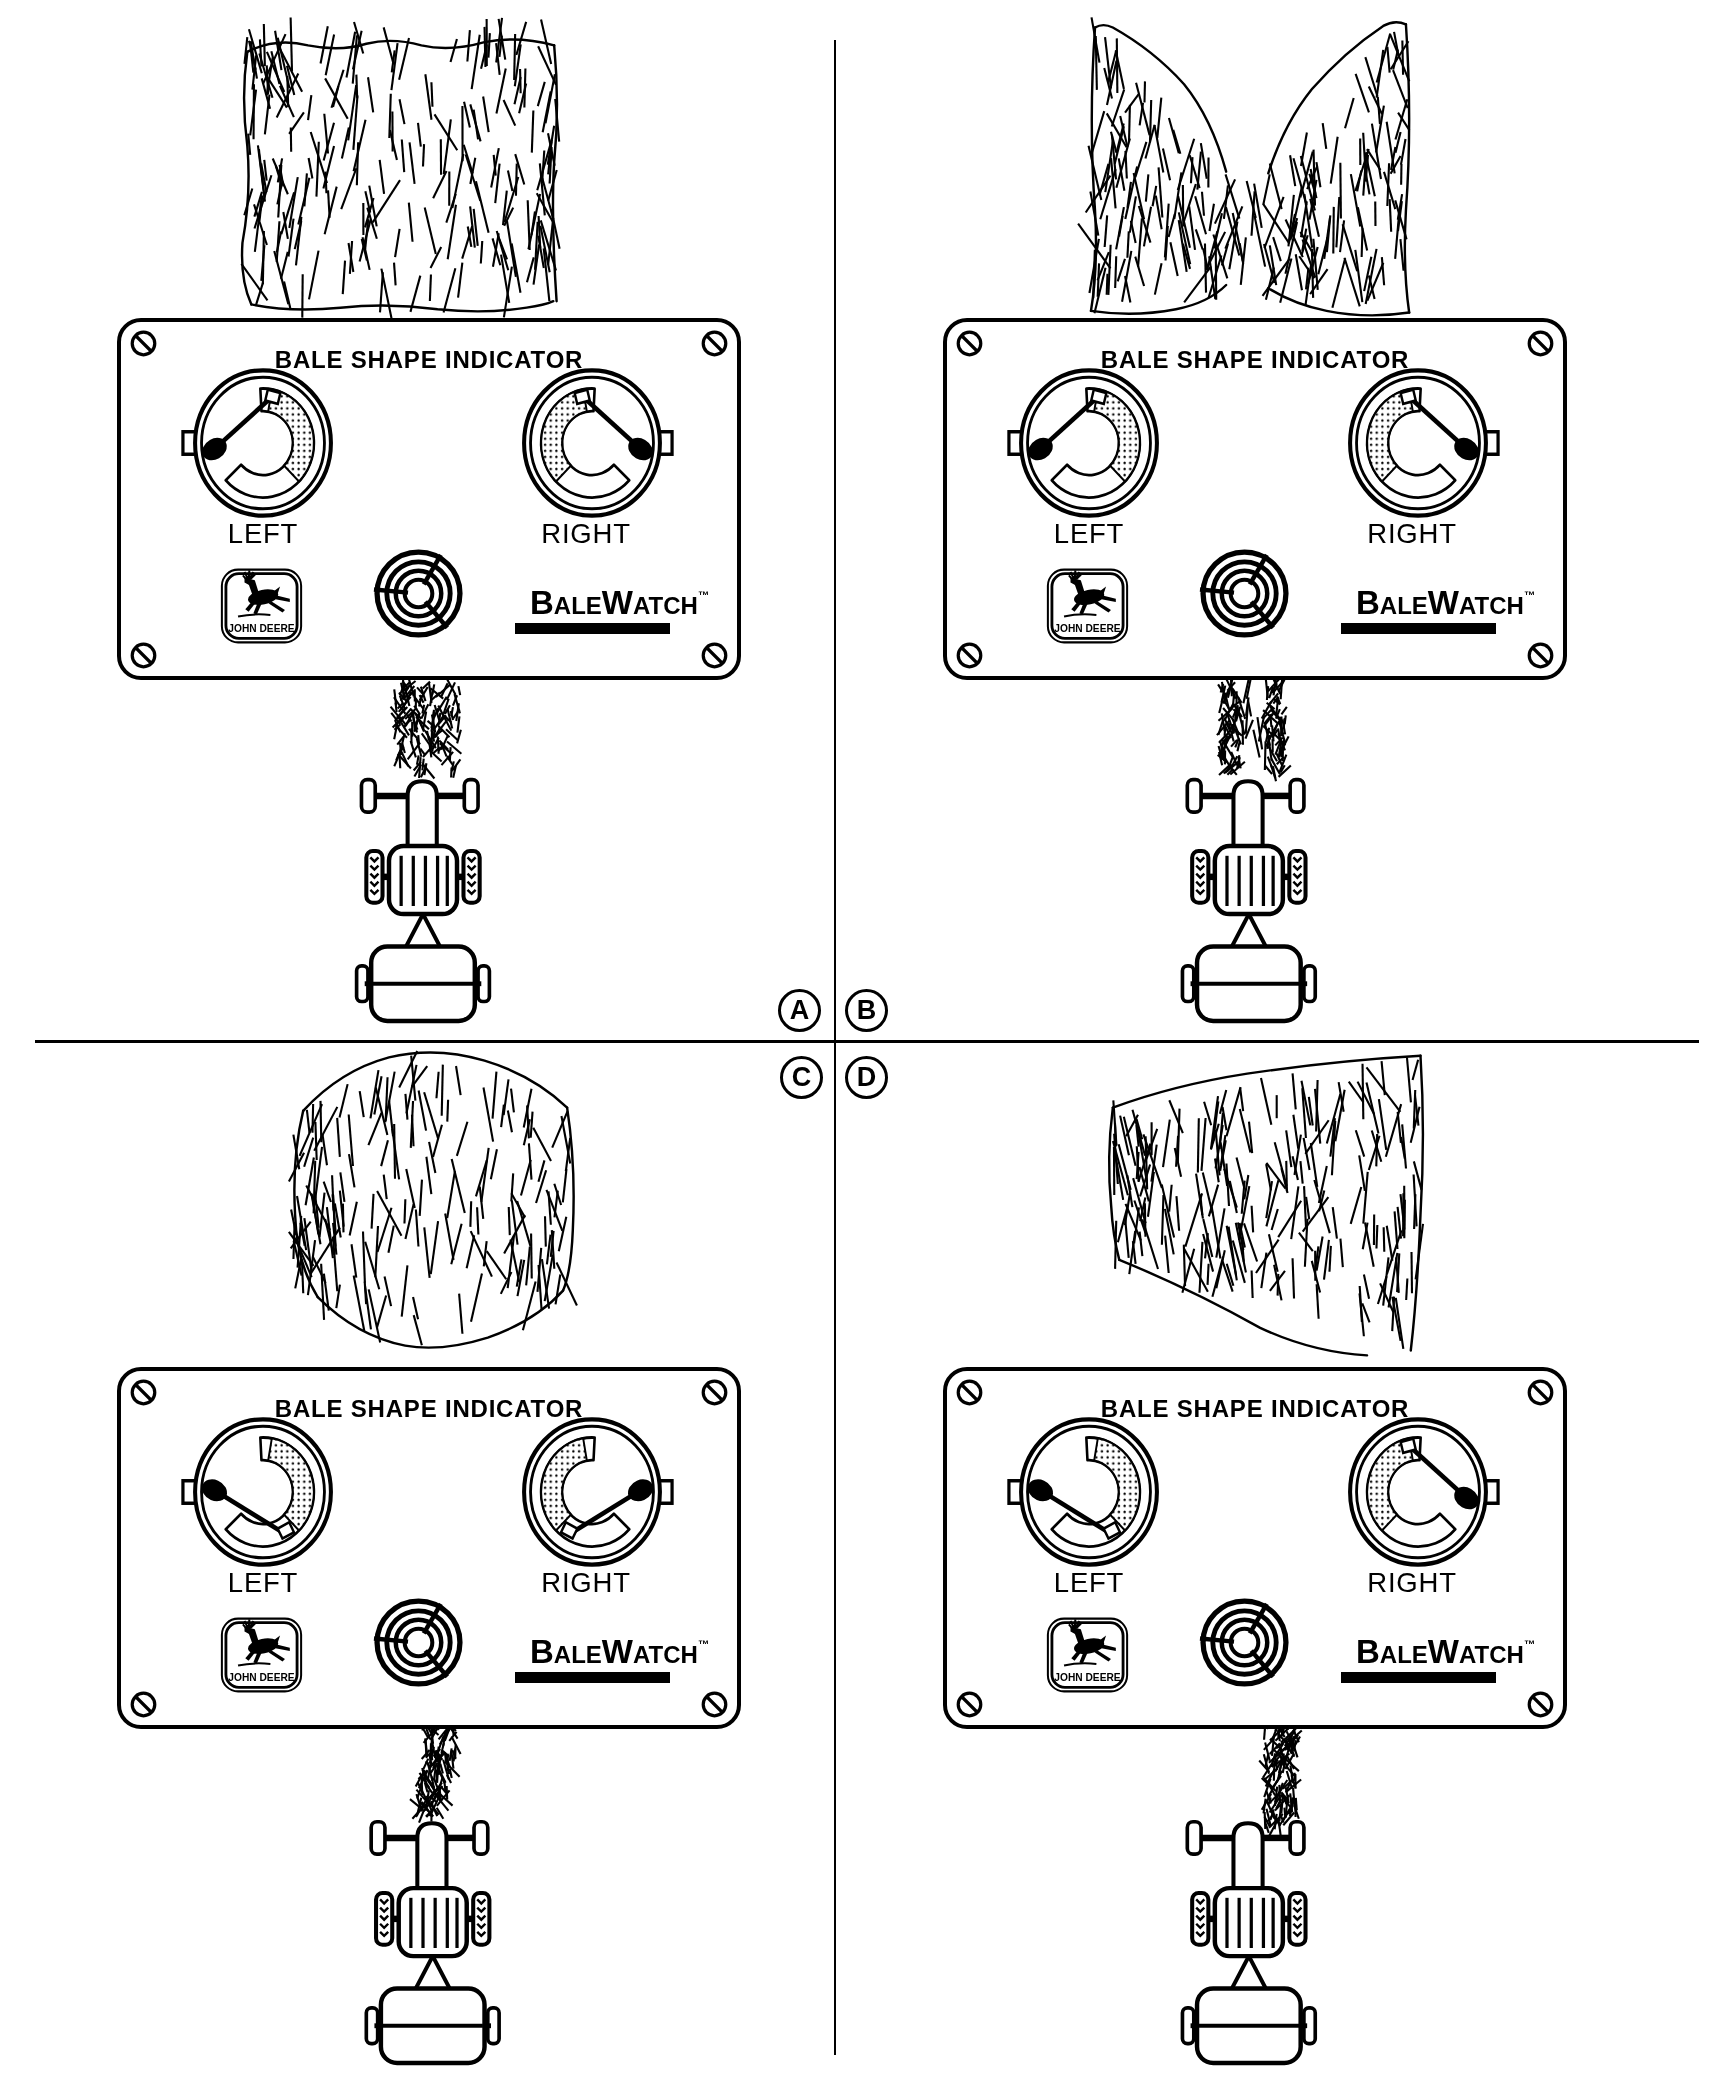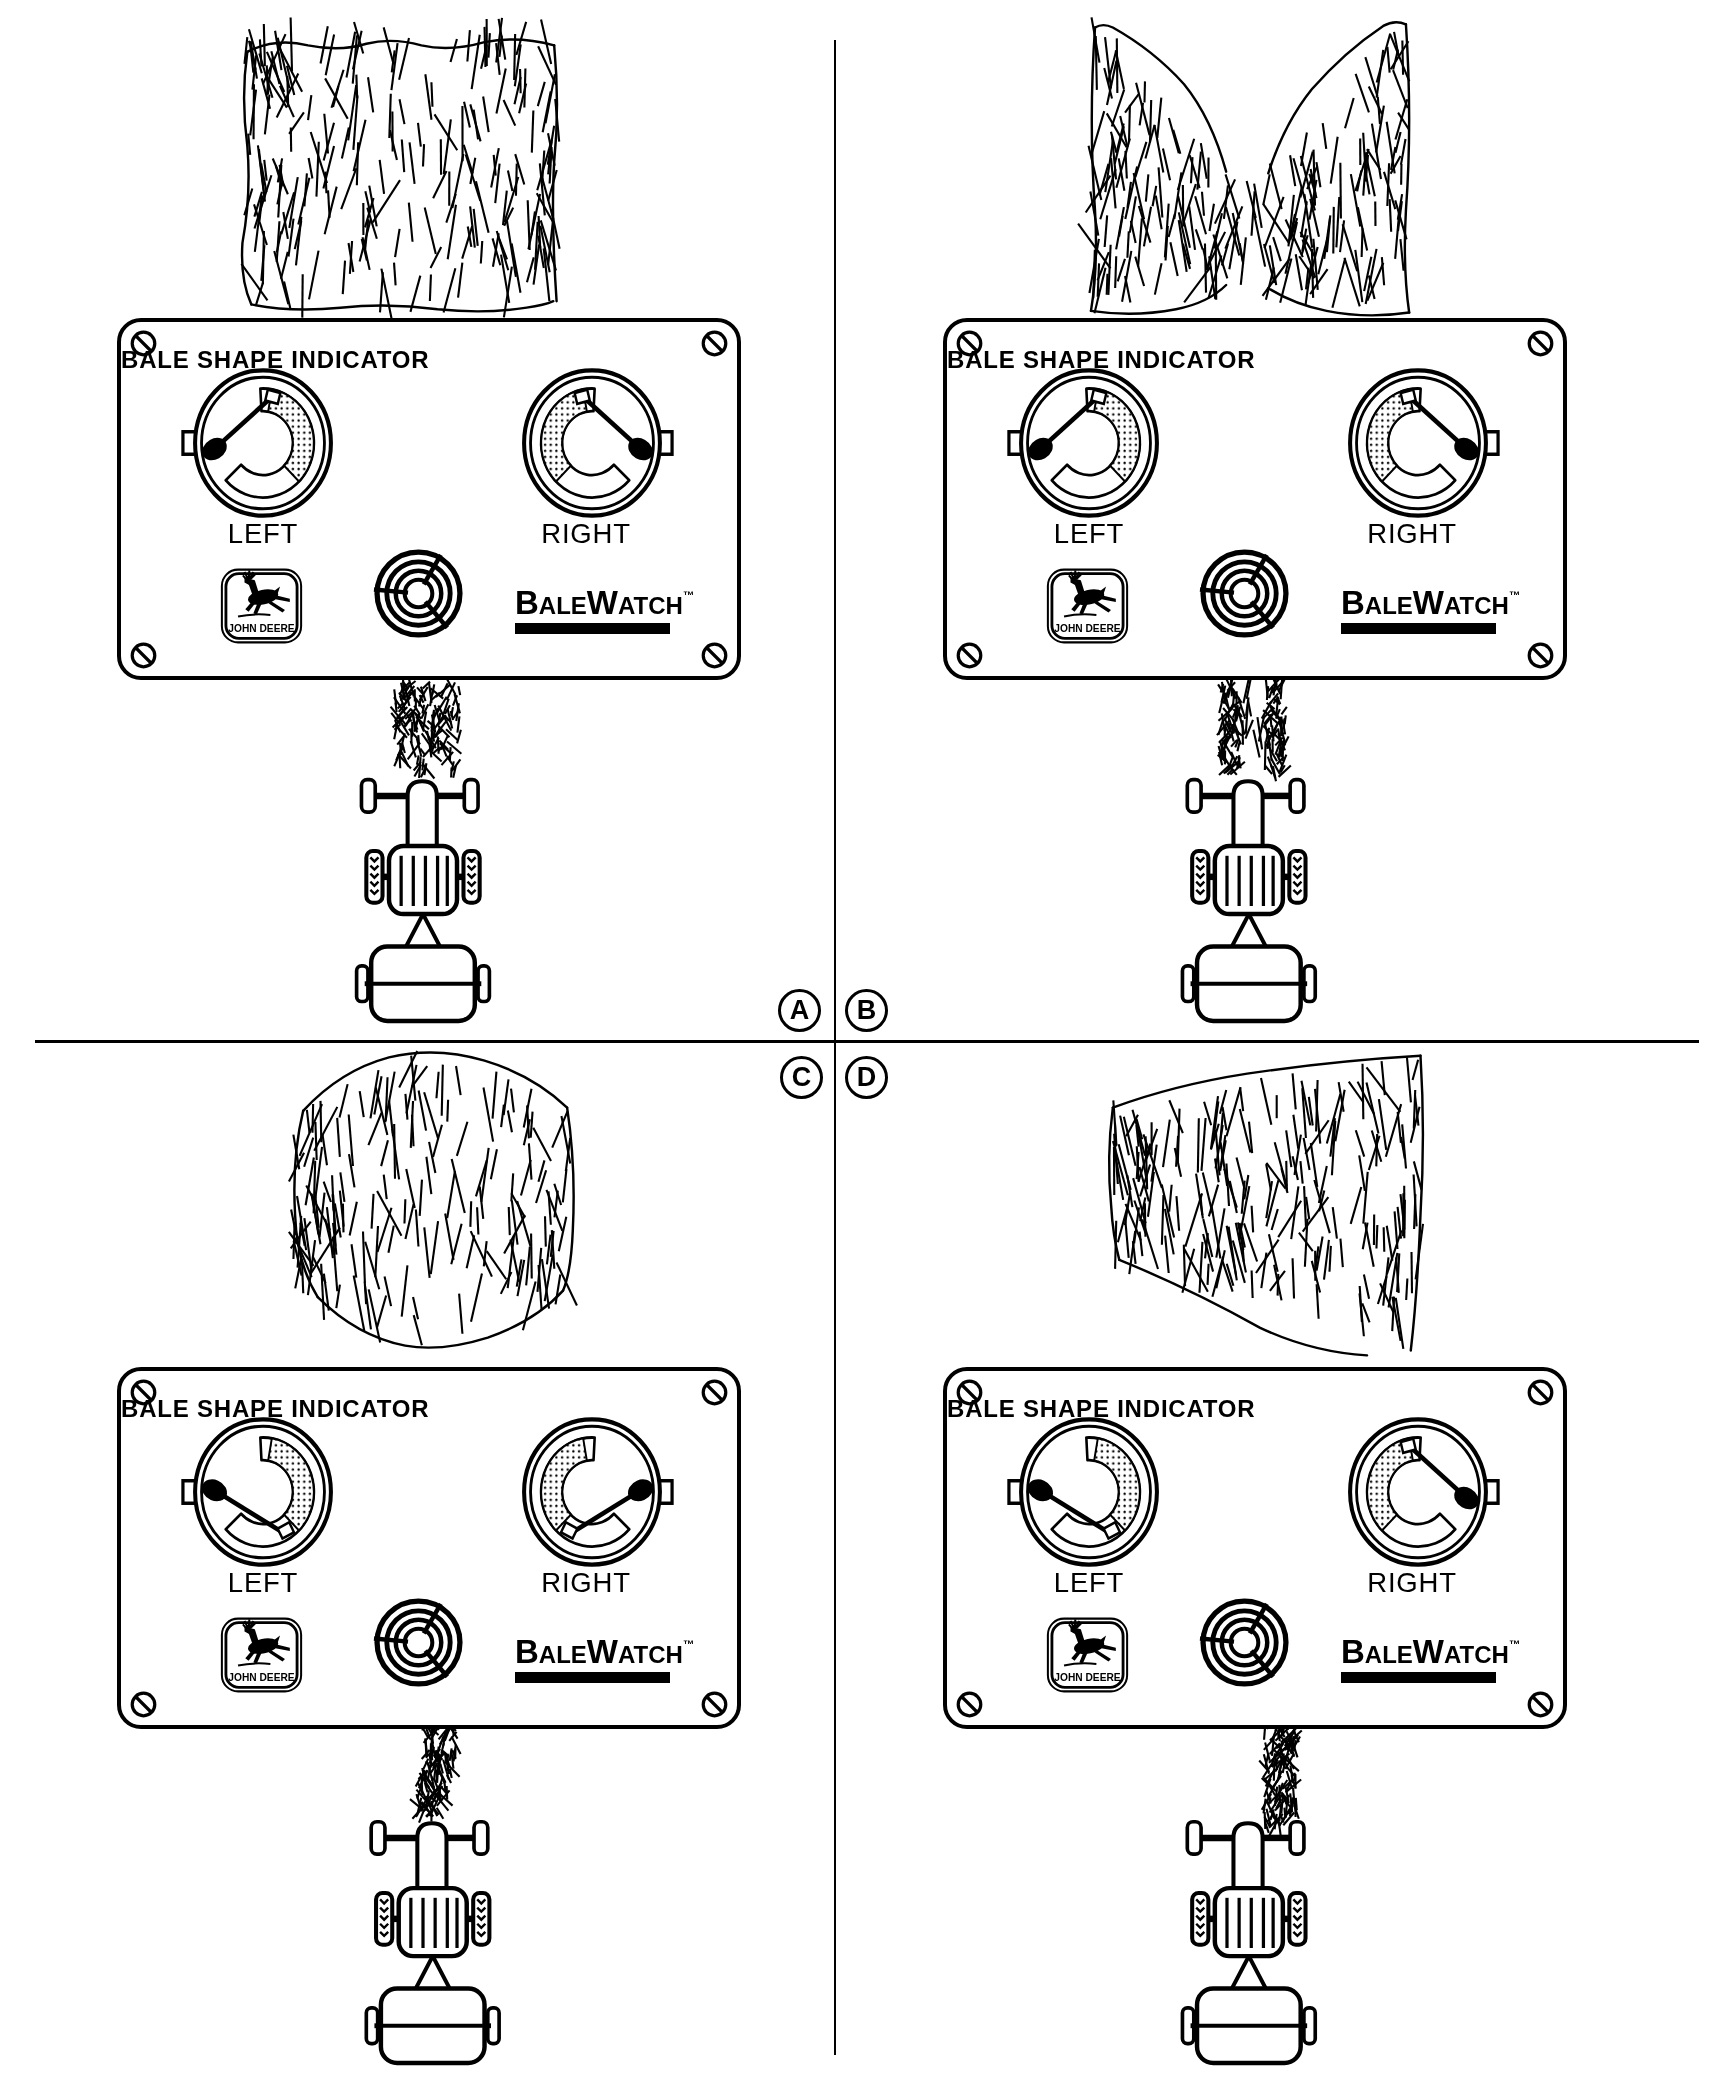--- a/index.html
+++ b/index.html
@@ -7,35 +7,35 @@
           font-family:"Liberation Sans", sans-serif;color:#000;overflow:hidden;}
   #art{position:absolute;left:0;top:0;}
   .divider-v{position:absolute;left:834px;top:40px;width:2.4px;height:2015px;background:#000;}
   .divider-h{position:absolute;left:35px;top:1040px;width:1664px;height:3.2px;background:#000;}
   .panel{position:absolute;width:624px;height:362px;border:4.9px solid #000;border-radius:24px;
          box-sizing:border-box;background:#fff;}
   .panel-a{left:117px;top:318px;}
   .panel-b{left:943px;top:318px;}
   .panel-c{left:117px;top:1367px;}
   .panel-d{left:943px;top:1367px;}
-  .panel-title{position:absolute;left:0;top:24px;width:100%;text-align:left;
+  .panel-title{position:absolute;left:0;top:24px;width:100%;text-align:center;
                font-size:24px;font-weight:bold;letter-spacing:0.8px;}
   .screw{position:absolute;width:29px;height:29px;}
   .screw.tl{left:8px;top:6.5px;} .screw.tr{right:8px;top:6.5px;}
   .screw.bl{left:8px;bottom:6.5px;} .screw.br{right:8px;bottom:6.5px;}
   .gauge-svg{position:absolute;width:170px;height:186px;}
   .gauge-left{left:57px;top:27.5px;}
   .gauge-right{left:386px;top:27.5px;}
   .gauge-label{position:absolute;width:178px;text-align:center;top:196px;
                font-size:27.5px;font-weight:normal;letter-spacing:0.8px;}
   .label-left{left:53px;} .label-right{left:376px;}
   .jd-logo{position:absolute;left:99px;top:246px;width:83px;height:76px;}
   .speaker{position:absolute;left:252px;top:226px;width:91px;height:91px;}
   .balewatch{position:absolute;left:394px;top:262px;width:170px;}
-  .bw-line{white-space:nowrap;font-weight:bold;}
+  .bw-line{white-space:nowrap;font-weight:bold;margin-left:15px;}
   .bw-big{font-size:33px;letter-spacing:0px;}
   .bw-small{font-size:24px;letter-spacing:0px;}
   .bw-tm{font-size:11.3px;vertical-align:14.6px;font-weight:bold;}
   .bw-bar{width:155px;height:11.3px;background:#000;margin-top:0.8px;}
   .q-label{position:absolute;width:37px;height:37px;border:3.2px solid #000;border-radius:50%;
            text-align:center;line-height:37px;font-size:27px;font-weight:bold;background:#fff;}
   .q-a{left:778px;top:989px;} .q-b{left:845px;top:989px;}
   .q-c{left:780px;top:1056px;} .q-d{left:845px;top:1056px;}
 </style>
 </head>

